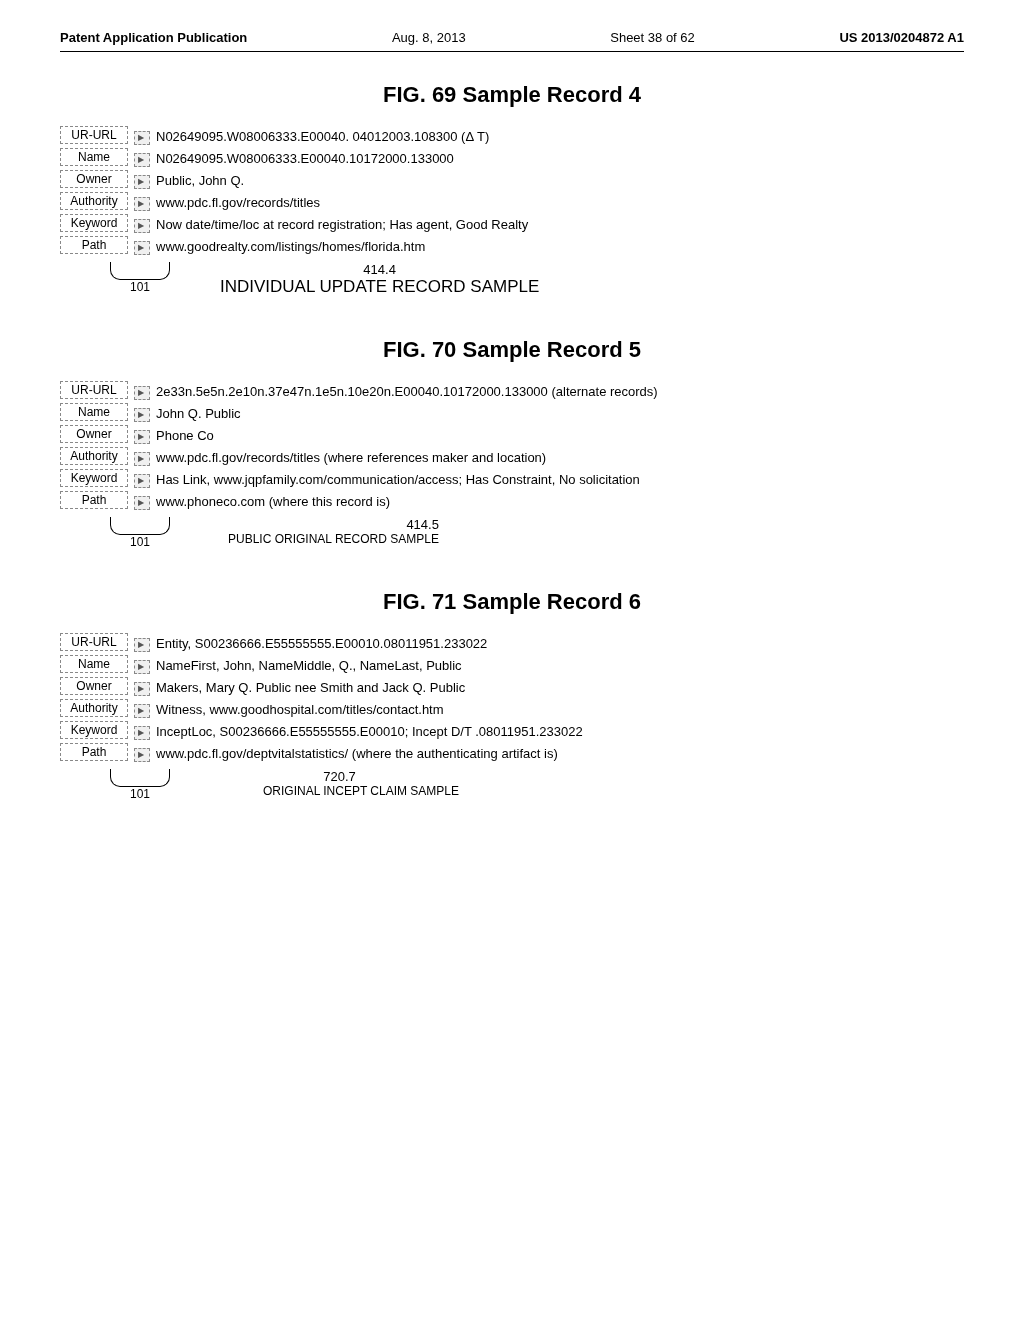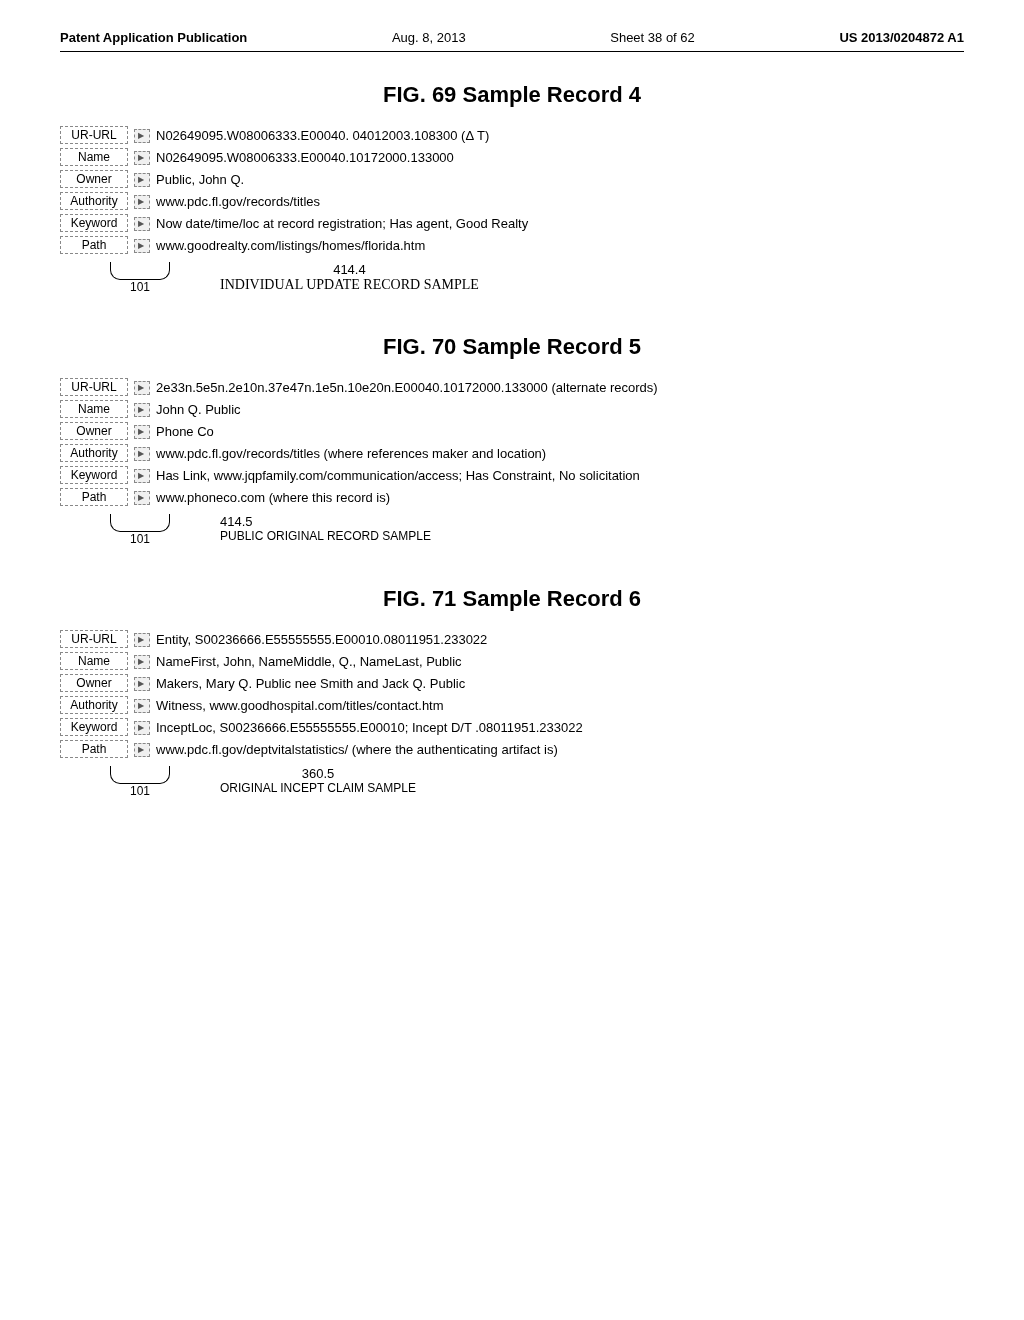--- a/index.html
+++ b/index.html
@@ -57,21 +57,21 @@
     }
 
     
     .record-table {
       width: 100%;
       margin-bottom: 8px;
     }
 
     .record-row {
       display: flex;
-      align-items: center;
+      align-items: flex-end;
       margin-bottom: 4px;
     }
 
     .field-label {
       display: inline-block;
       border: 1px dashed #888;
       padding: 1px 4px;
       font-size: 12px;
       min-width: 68px;
       text-align: center;
@@ -159,21 +159,21 @@
       </div>
     </div>
 
     <div style="display:flex; align-items:flex-start; padding-left:50px; margin-top:4px;">
       <div style="display:flex;flex-direction:column;align-items:center;margin-right:50px;">
         <div style="width:60px;height:18px;border:1.5px solid #000;border-top:none;border-radius:0 0 10px 10px;"></div>
         <span style="font-size:12px;">101</span>
       </div>
       <div style="text-align:center;">
         <div style="font-size:13px;text-align:center;">414.4</div>
-        <div style="font-size:14px;font-family:Liberation Serif, serif;">INDIVIDUAL UPDATE RECORD SAMPLE</div>
+        <div style="font-size:17px;">INDIVIDUAL UPDATE RECORD SAMPLE</div>
       </div>
     </div>
   </div>
 
   <div class="fig-section">
     <div class="fig-title">FIG. 70 Sample Record 5</div>
 
     <div class="record-table">
       <div class="record-row">
         <span class="field-label">UR-URL</span>
@@ -205,21 +205,21 @@
         <span class="field-icon"></span>
         <span class="field-value">www.phoneco.com (where this record is)</span>
       </div>
     </div>
 
     <div style="display:flex; align-items:flex-start; padding-left:50px; margin-top:4px;">
       <div style="display:flex;flex-direction:column;align-items:center;margin-right:50px;">
         <div style="width:60px;height:18px;border:1.5px solid #000;border-top:none;border-radius:0 0 10px 10px;"></div>
         <span style="font-size:12px;">101</span>
       </div>
-      <div style="text-align:left;">
+      <div style="text-align:right;margin-left:8px;">
         <div style="font-size:13px;">414.5</div>
         <div style="font-size:12px;">PUBLIC ORIGINAL RECORD SAMPLE</div>
       </div>
     </div>
   </div>
 
   <div class="fig-section">
     <div class="fig-title">FIG. 71 Sample Record 6</div>
 
     <div class="record-table">
@@ -254,19 +254,19 @@
         <span class="field-value">www.pdc.fl.gov/deptvitalstatistics/ (where the authenticating artifact is)</span>
       </div>
     </div>
 
     <div style="display:flex; align-items:flex-start; padding-left:50px; margin-top:4px;">
       <div style="display:flex;flex-direction:column;align-items:center;margin-right:50px;">
         <div style="width:60px;height:18px;border:1.5px solid #000;border-top:none;border-radius:0 0 10px 10px;"></div>
         <span style="font-size:12px;">101</span>
       </div>
       <div style="text-align:center;">
-        <div style="font-size:13px;">360.5</div>
-        <div style="font-size:12px;">ORIGINAL INCEPT CLAIM SAMPLE</div>
+        <div style="font-size:13px;">720.7</div>
+        <div style="font-size:12px;margin-left:43px;">ORIGINAL INCEPT CLAIM SAMPLE</div>
       </div>
     </div>
   </div>
 
 </div>
 
 </body></html>

